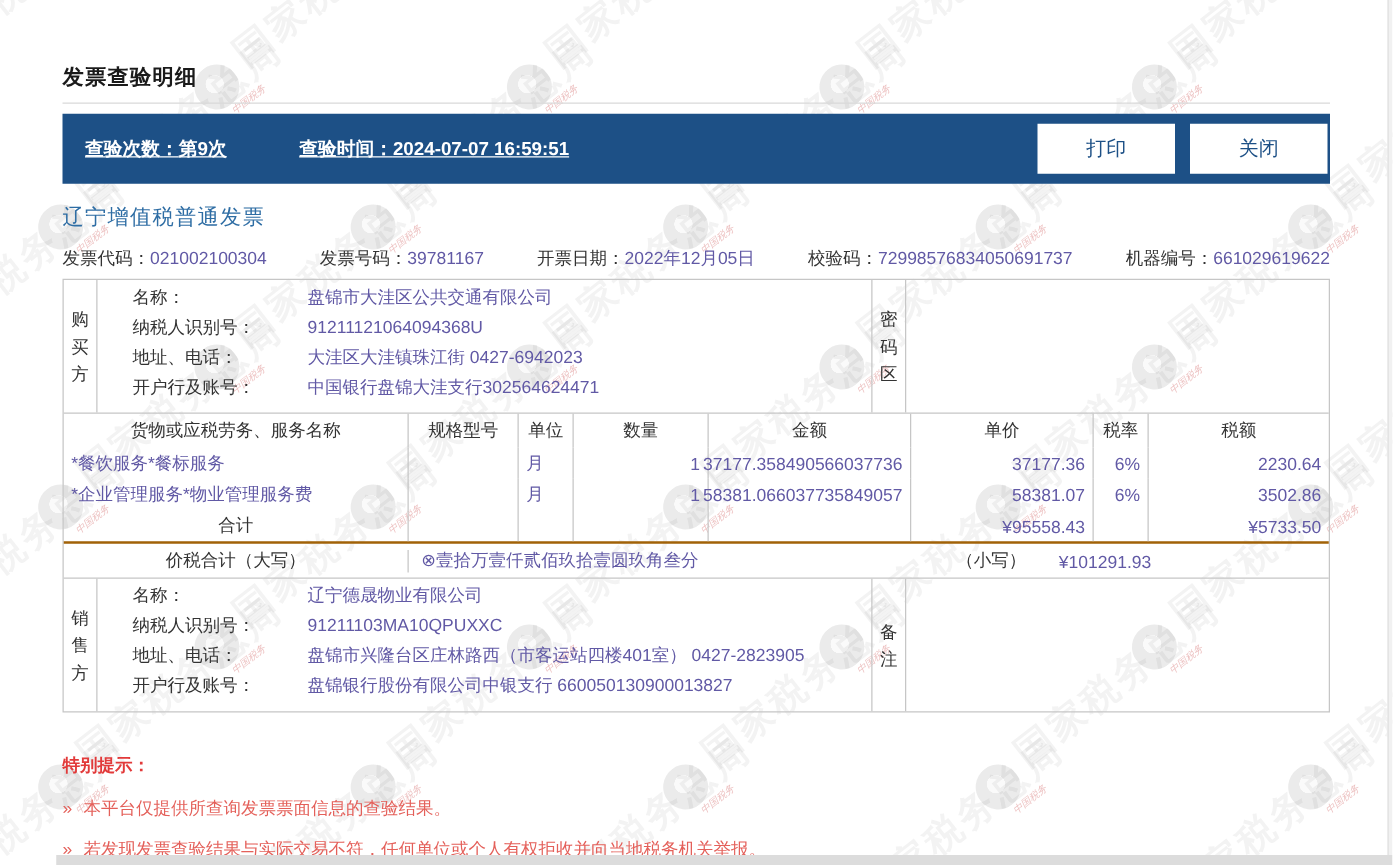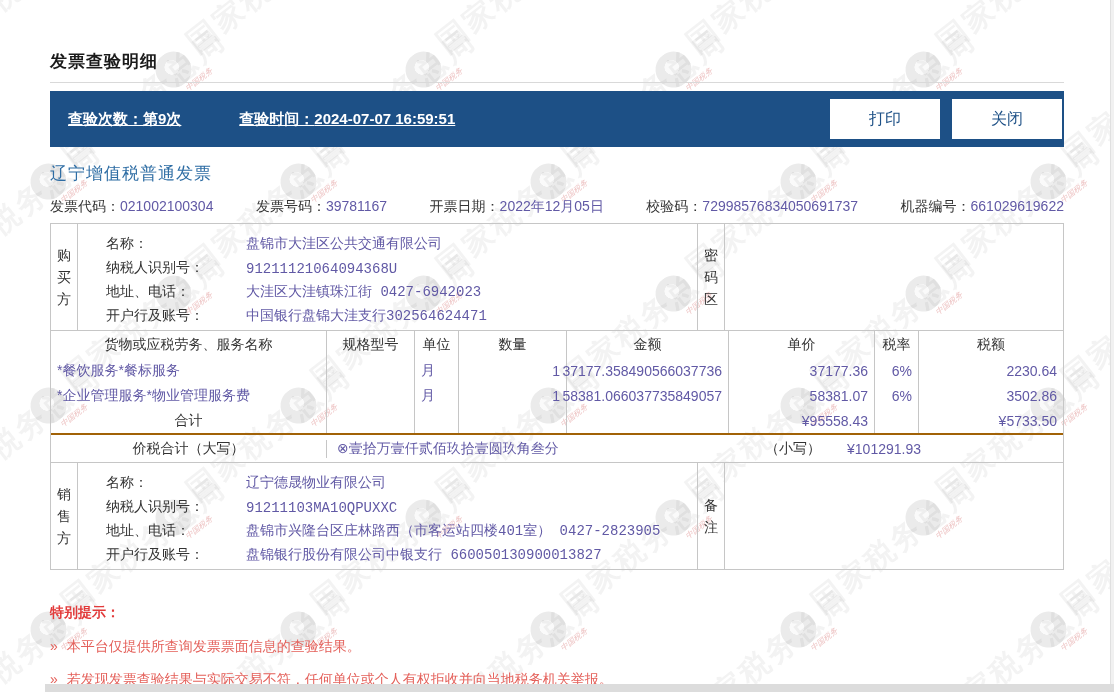--- a/index.html
+++ b/index.html
@@ -42,21 +42,21 @@
 
   .inv-table { border:1px solid #c6c6c6; font-size:14px; color:#333; background:transparent; }
 
   
   .party { display:flex; }
   .party.buyer { border-bottom:1px solid #c6c6c6; }
   .party.seller { border-top:1px solid #c6c6c6; }
   .side-cell { width:26px; border-right:1px solid #c6c6c6; display:flex; align-items:center; justify-content:center; }
   .side-text { width:16px; word-break:break-all; line-height:22px; text-align:center; }
   .fields { flex:1; padding:5px 0 5px 28px; }
-  .field-row { display:flex; align-items:flex-end; height:24px;font-family:Liberation Mono, monospace; }
+  .field-row { display:flex; align-items:flex-start; height:24px; }
   .field-row .flbl { width:140px; }
   .right-label-cell { width:26px; border-left:1px solid #c6c6c6; border-right:1px solid #c6c6c6; display:flex; align-items:center; justify-content:center; }
   .right-empty { width:338px; }
 
   
   .items-grid { display:grid; grid-template-columns:276px 88px 44px 108px 162px 146px 44px 144px; }
   .cell { border-right:1px solid #c6c6c6; padding:0 6px; display:flex; align-items:center; box-sizing:border-box; }
   .cell.last { border-right:none; }
   .cell.hdr { justify-content:center; height:27px; color:#333; }
   .cell.body { height:25px; }

